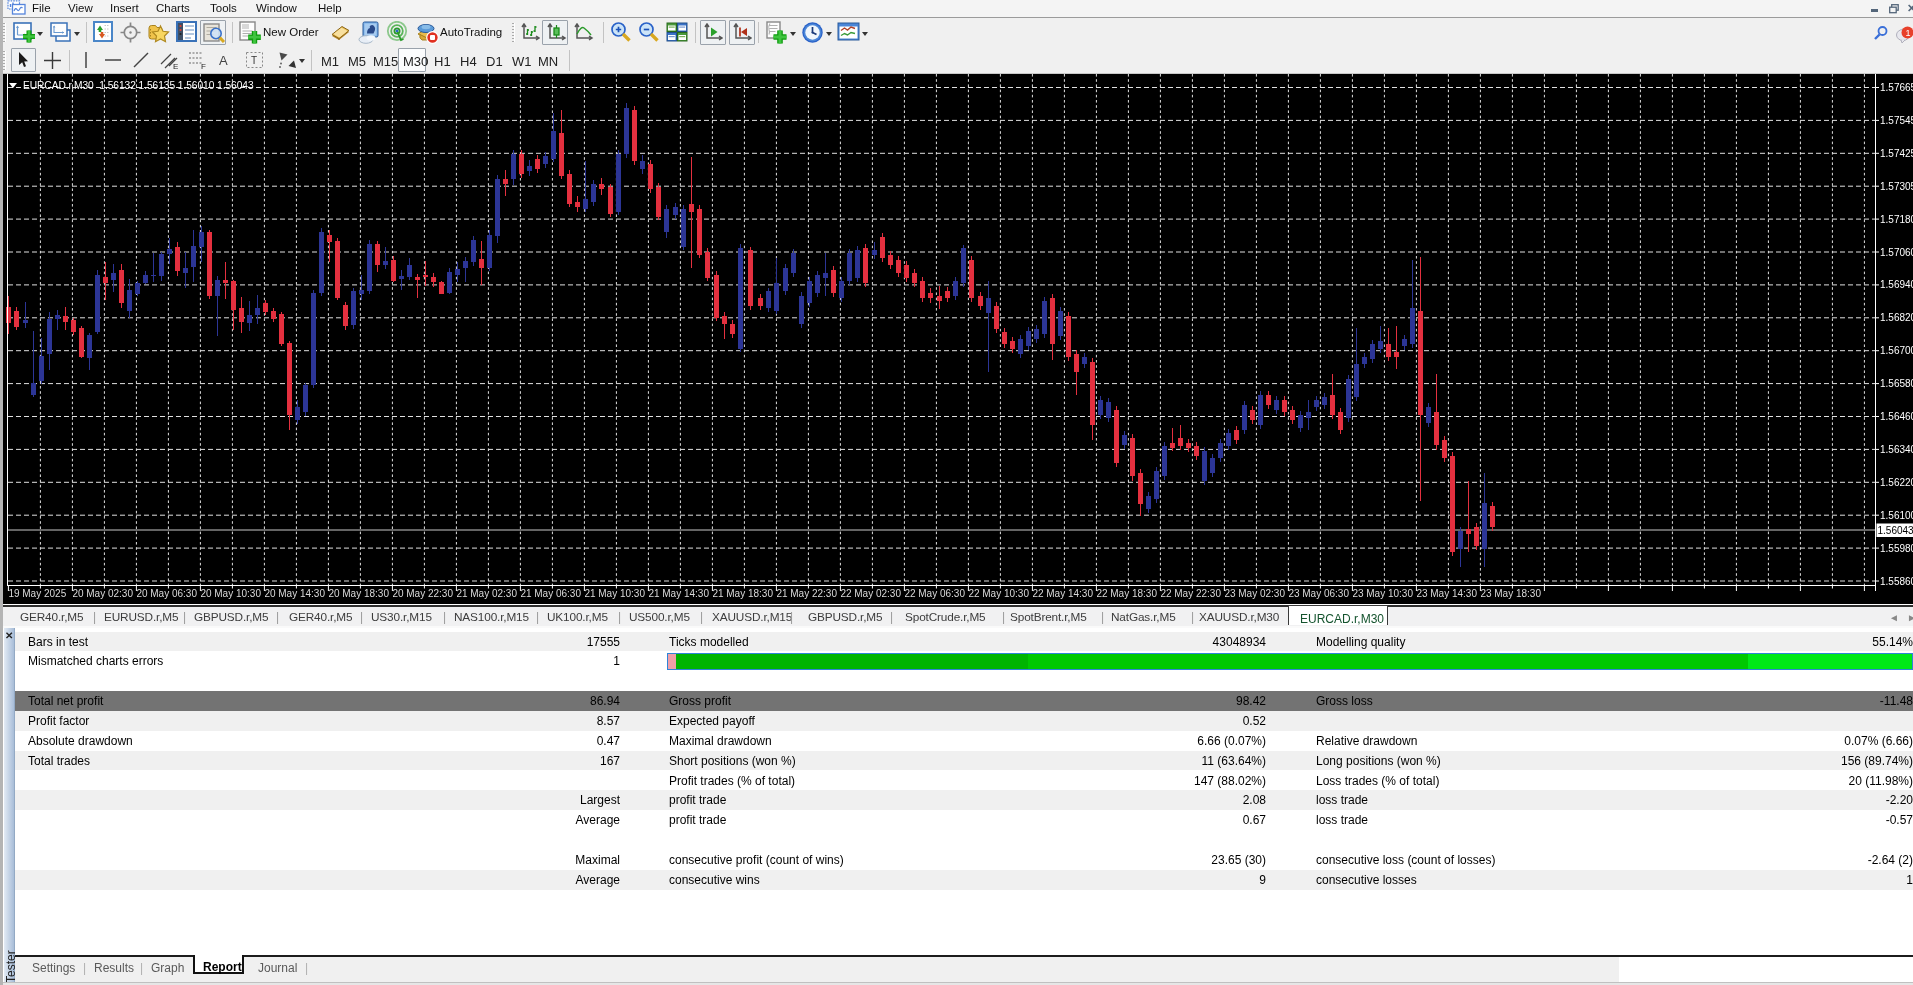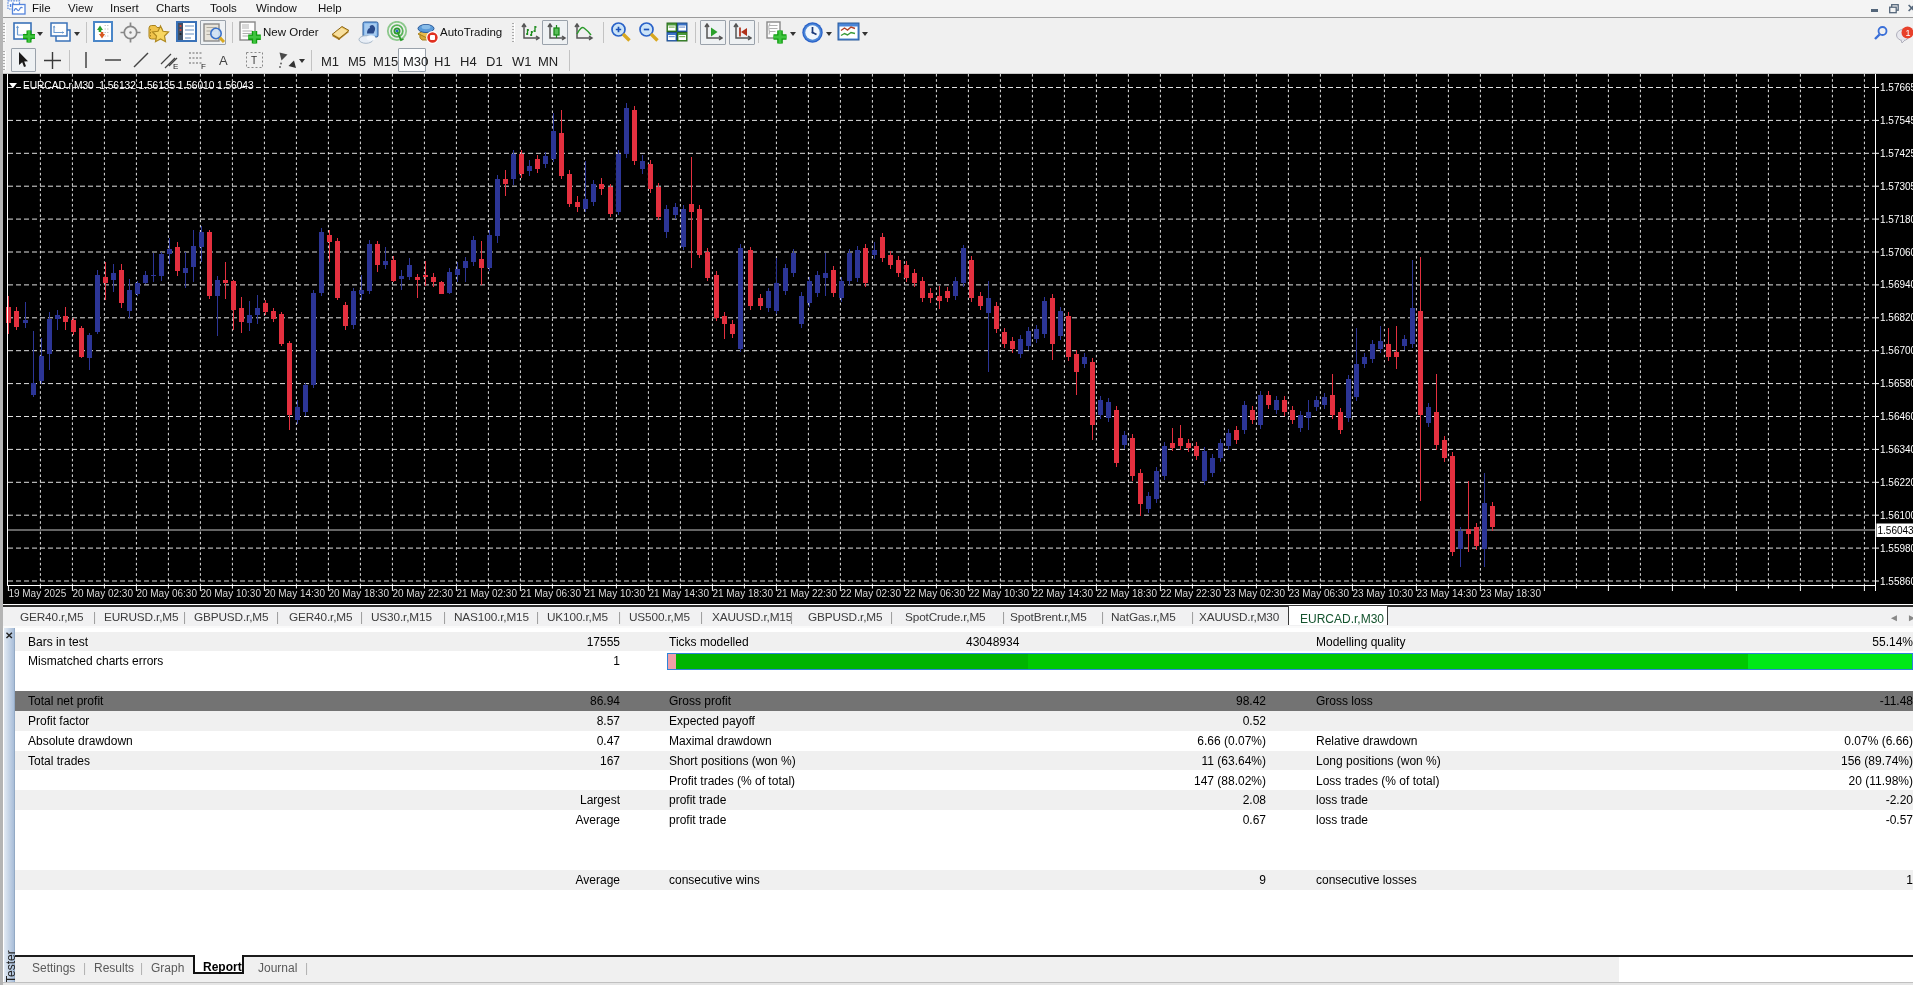--- a/index.html
+++ b/index.html
@@ -882,21 +882,21 @@
     <div class="d" style="left:1907px;color:#888;font-size:10px;top:8px">►</div>
   </div>
 <div class="panel">
     <div class="lbar"></div>
     <div class="abs" style="left:5px;top:2px;width:10px;height:12px;font-size:10px;font-weight:bold;color:#222">✕</div>
     <div class="abs" style="left:-11px;top:326px;width:44px;height:14px;font-size:12px;color:#222;transform:rotate(-90deg)">Tester</div>
     <div class="row" style="top:3.5px;background:#f0f0f0">
       <span style="left:13px">Bars in test</span>
       <span style="left:305px;width:300px;text-align:right">17555</span>
       <span style="left:654px">Ticks modelled</span>
-      <span style="left:951px;width:300px;">43048934</span>
+      <span style="left:951px;width:300px;text-align:right">43048934</span>
       <span style="left:1301px">Modelling quality</span>
       <span style="left:1598px;width:300px;text-align:right">55.14%</span>
     </div>
     <div class="row" style="top:23.4px;background:#ffffff">
       <span style="left:13px">Mismatched charts errors</span>
       <span style="left:305px;width:300px;text-align:right">1</span>
       <div class="abs" style="left:652px;top:1.5px;width:1246px;height:17px;border:1px solid #2e84d8;background:#00c800">
         <div class="abs" style="left:0;top:0;width:8px;height:15px;background:#f0a0a8"></div>
         <div class="abs" style="left:8px;top:0;width:352px;height:15px;background:#00b400"></div>
         <div class="abs" style="left:1080px;top:0;width:164px;height:15px;background:#00e818"></div>
@@ -944,20 +944,27 @@
       <span style="left:951px;width:300px;text-align:right">2.08</span>
       <span style="left:1301px">loss trade</span>
       <span style="left:1598px;width:300px;text-align:right">-2.20</span>
     </div>
     <div class="row" style="top:182.2px;background:#ffffff">
       <span style="left:305px;width:300px;text-align:right">Average</span>
       <span style="left:654px">profit trade</span>
       <span style="left:951px;width:300px;text-align:right">0.67</span>
       <span style="left:1301px">loss trade</span>
       <span style="left:1598px;width:300px;text-align:right">-0.57</span>
+    </div>
+    <div class="row" style="top:221.9px;background:#ffffff">
+      <span style="left:305px;width:300px;text-align:right">Maximal</span>
+      <span style="left:654px">consecutive profit (count of wins)</span>
+      <span style="left:951px;width:300px;text-align:right">23.65 (30)</span>
+      <span style="left:1301px">consecutive loss (count of losses)</span>
+      <span style="left:1598px;width:300px;text-align:right">-2.64 (2)</span>
     </div>
     <div class="row" style="top:241.7px;background:#f0f0f0">
       <span style="left:305px;width:300px;text-align:right">Average</span>
       <span style="left:654px">consecutive wins</span>
       <span style="left:951px;width:300px;text-align:right">9</span>
       <span style="left:1301px">consecutive losses</span>
       <span style="left:1598px;width:300px;text-align:right">1</span>
     </div>
     <div class="abs" style="left:15px;top:327px;width:1898px;height:2px;background:#1c1c1c"></div>
     <div class="abs" style="left:15px;top:329px;width:1604px;height:25px;background:#f0f0f0">

